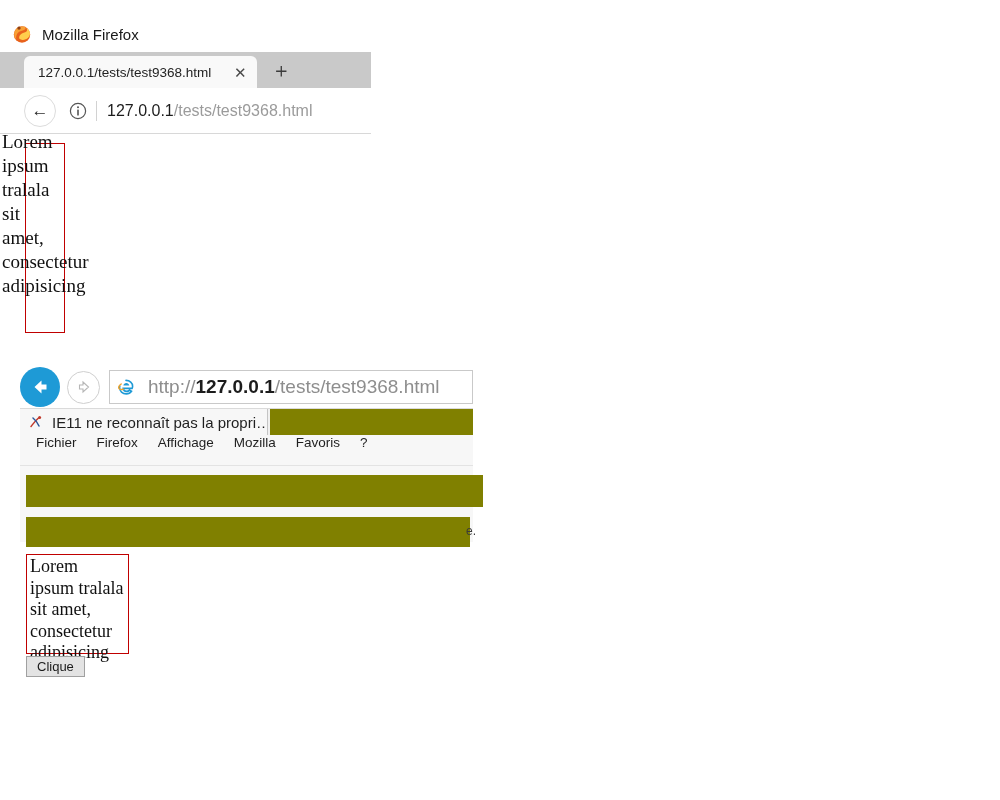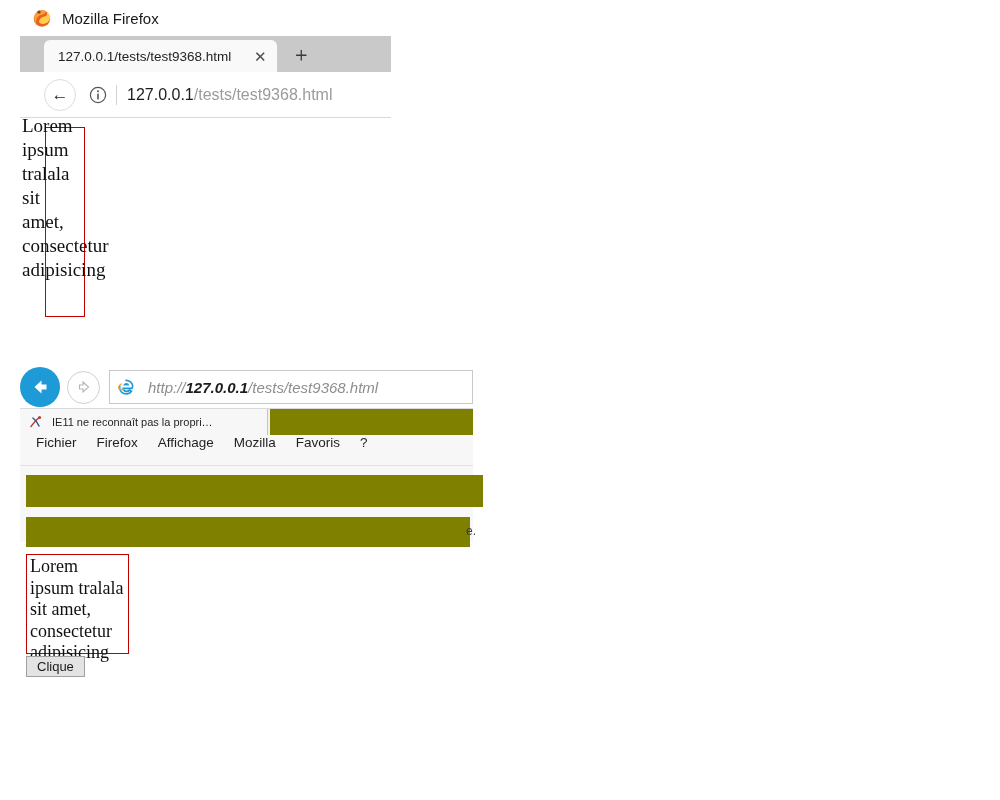--- a/index.html
+++ b/index.html
@@ -16,23 +16,22 @@
     position: relative;
     width: 1000px;
     height: 800px;
     background: #ffffff;
   }
 
   
   .ff-window {
     position: absolute;
     left: 0px;
-    top: 0px;
+    top: 16px;
     width: 371px;
-    padding-left: 20px;
   }
 
   .ff-titlebar {
     height: 36px;
     display: flex;
     align-items: center;
     padding-left: 12px;
     background: #ffffff;
   }
   .ff-logo {
@@ -232,24 +231,23 @@
     padding-left: 6px;
     overflow: hidden;
   }
   .ie-favicon {
     width: 20px;
     height: 20px;
     flex: 0 0 auto;
     margin-right: 12px;
   }
   .ie-url {
-    font-size: 15px;
+    font-size: 19px;
     font-family: "Liberation Sans", sans-serif;
     white-space: nowrap;
-    font-style: italic;
   }
   .ie-url .scheme { color: #8e8e8e; }
   .ie-url .host { color: #1c1c1c; font-weight: bold; }
   .ie-url .path { color: #8e8e8e; }
 
   .ie-tabrow {
     height: 26px;
     background: #f0f0f0;
     display: flex;
     align-items: stretch;
@@ -265,21 +263,21 @@
     box-sizing: border-box;
     cursor: pointer;
   }
   .ie-tab-icon {
     width: 16px;
     height: 16px;
     flex: 0 0 auto;
     margin-right: 8px;
   }
   .ie-tab-label {
-    font-size: 11px;
+    font-size: 15px;
     color: #1f1f1f;
     white-space: nowrap;
     overflow: hidden;
     font-family: "Liberation Sans", sans-serif;
   }
   .ie-tab-redact {
     flex: 1 1 auto;
     background: #808000;
     margin-left: 2px;
   }

